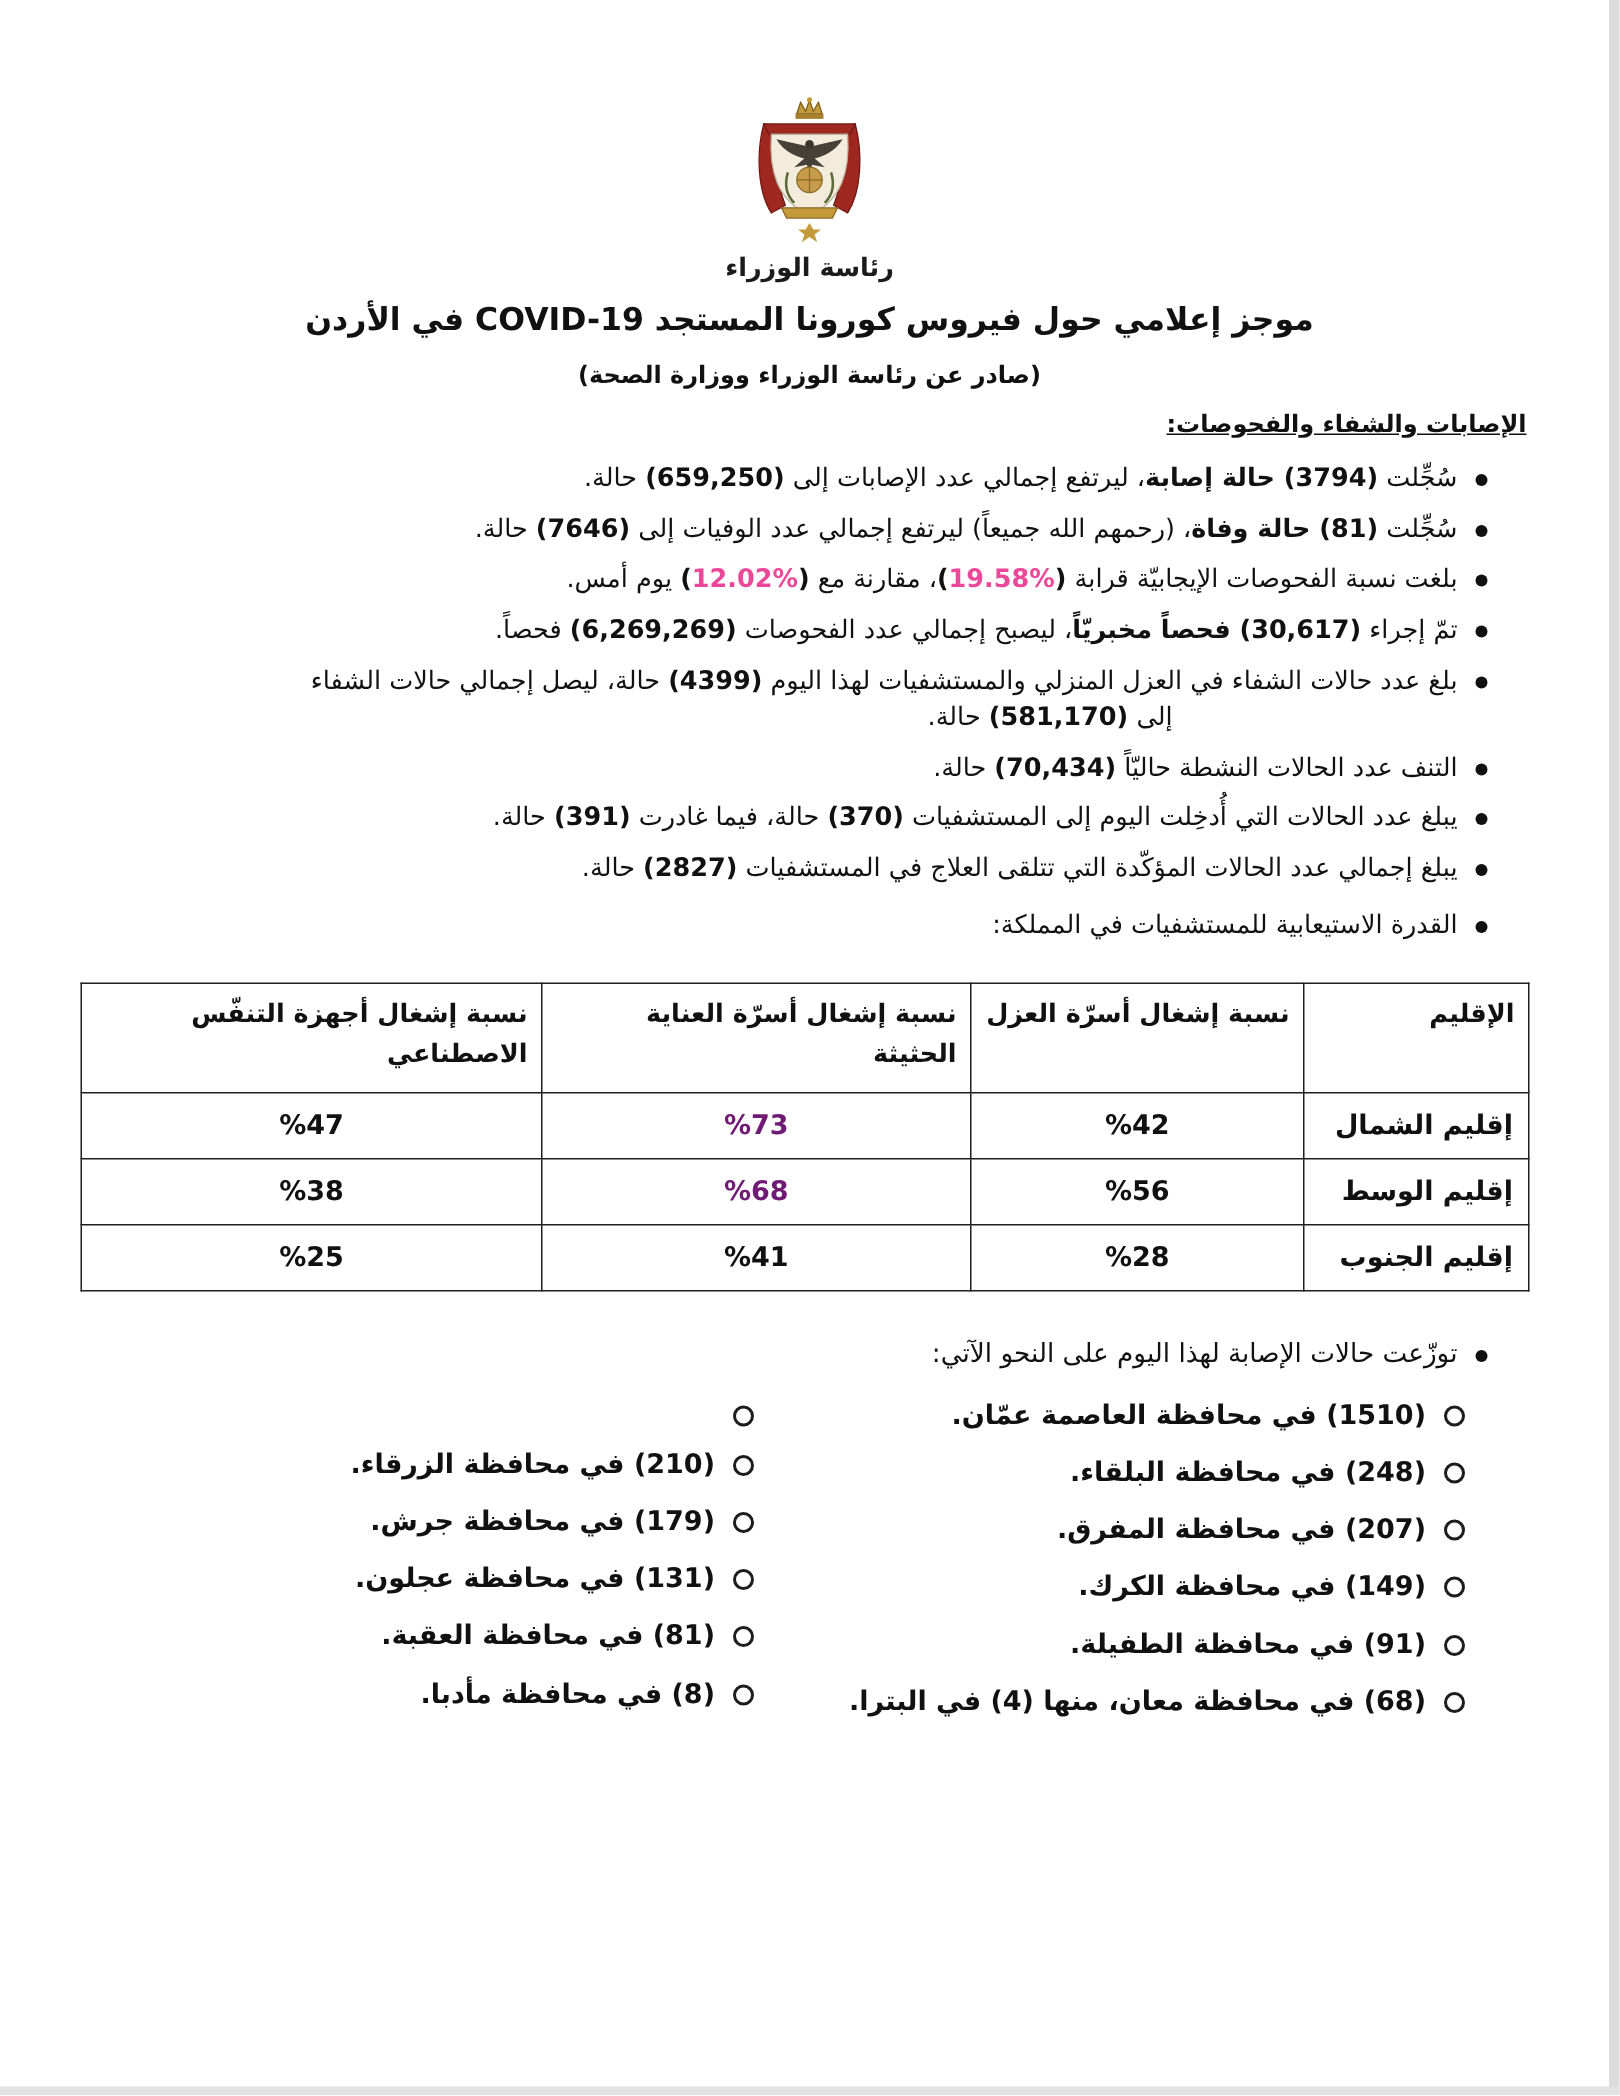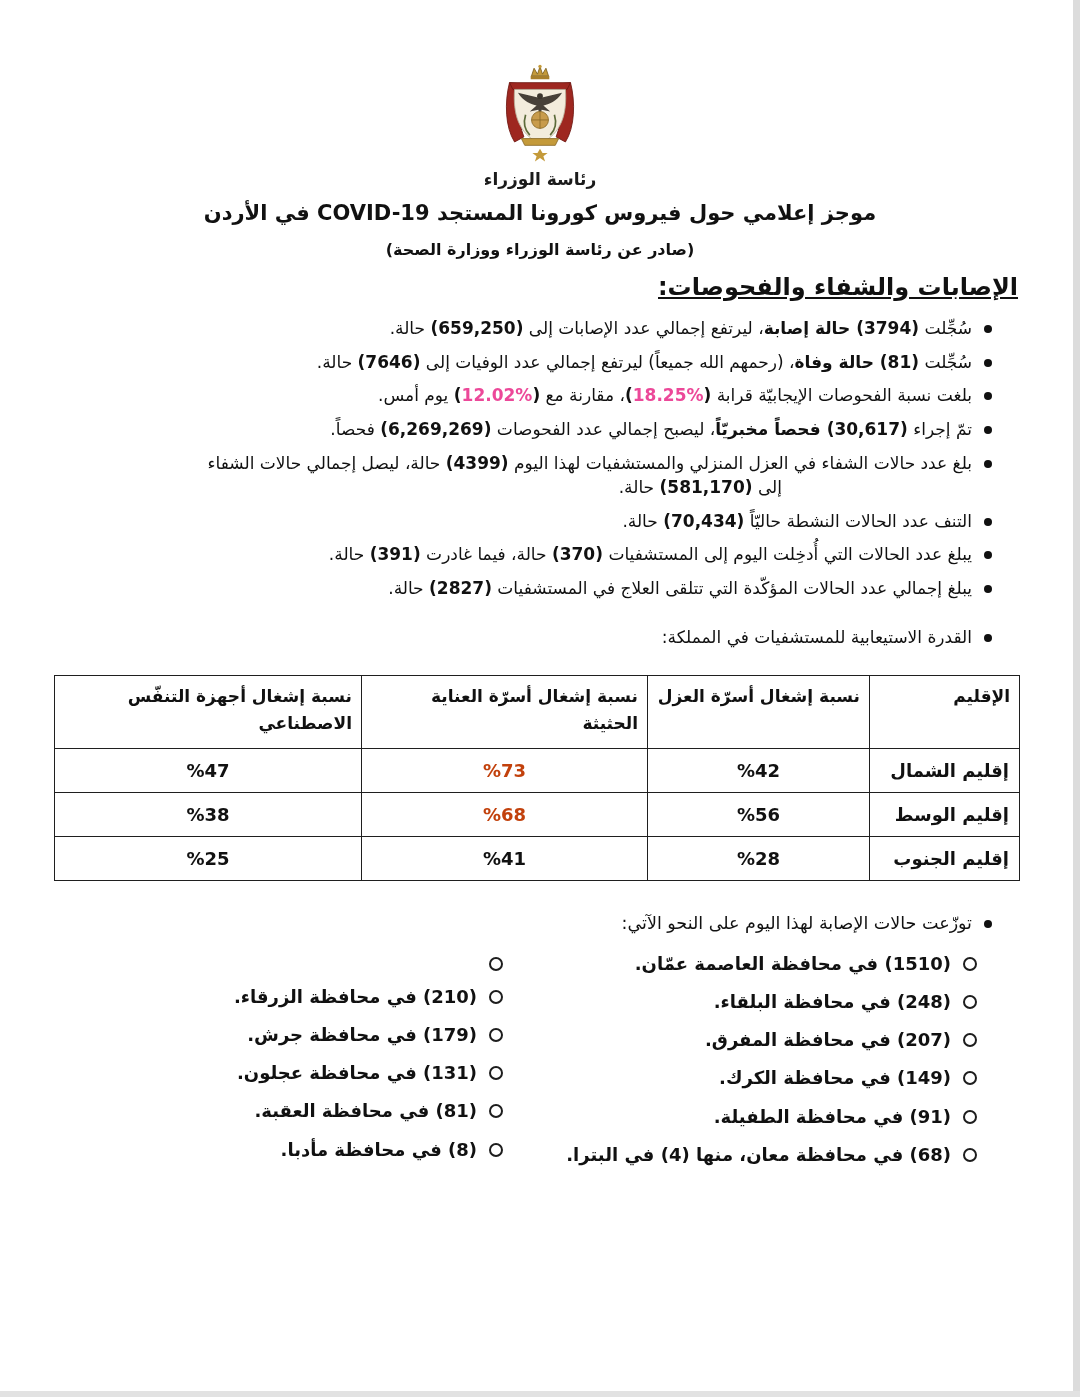--- a/index.html
+++ b/index.html
@@ -10,38 +10,38 @@
   }
   .edge-right{position:absolute;top:0;right:0;width:7px;height:100%;background:#dcdcdc;}
   .edge-bottom{position:absolute;bottom:0;left:0;width:100%;height:6px;background:#e2e2e2;}
 
   .logo-block{padding-top:64px;text-align:center;}
   .logo-caption{font-weight:bold;font-size:17px;margin-top:1px;color:#1b1b1b;letter-spacing:1px;}
 
   .doc-title{text-align:center;font-weight:bold;font-size:21px;margin-top:12px;}
   .doc-subtitle{text-align:center;font-weight:bold;font-size:16px;margin-top:15px;}
   .date-line{text-align:right;font-weight:bold;font-size:17px;margin:17px 62px 0 0;}
-  .section-heading{display:inline-block;font-weight:bold;font-size:24px;text-decoration:underline;margin:14px 62px 0 0;}
+  .section-heading{display:inline-block;font-weight:bold;font-size:16px;text-decoration:underline;margin:14px 62px 0 0;}
 
   .bullets{margin:15px 88px 0 30px;}
   .bullet{display:flex;gap:12px;align-items:flex-start;margin-bottom:9px;font-size:17px;line-height:1.45;}
   .dot{width:8px;height:8px;border-radius:50%;background:#101010;flex:none;margin-top:9px;}
   .bt{flex:1;}
   .t-n{font-weight:normal;}
   .t-b{font-weight:bold;}
   .t-r{font-weight:bold;color:#ec4899;}
   .t-ni{font-weight:normal;padding-right:190px;}
-  .mt-big{margin-top:24px;}
+  .mt-big{margin-top:13px;}
 
   .cap-table{width:965px;border-collapse:collapse;table-layout:fixed;margin:26px 60px 0 55px;}
   .cap-table th,.cap-table td{border:1.6px solid #1f1f1f;}
   .cap-table th{font-weight:bold;font-size:17px;text-align:right;vertical-align:top;padding:7px 9px;height:58px;line-height:1.55;}
   .cap-table td{font-weight:bold;font-size:18px;text-align:center;padding:9px 6px;height:25px;}
   .cap-table td.region{text-align:right;padding-right:10px;}
-  .red{color:#c2410c;}
+  .red{color:#701a75;}
 
   .dist-intro{margin:30px 88px 0 30px;}
   .dist-cols{display:flex;gap:22px;margin:14px 103px 0 24px;}
   .dcol{width:452px;}
   .dcol.left{width:476px;}
   .ditem{display:flex;gap:12px;align-items:flex-start;margin-bottom:13px;font-weight:bold;font-size:18px;line-height:1.4;}
   .circle{width:10px;height:10px;border:2px solid #1d1d1d;border-radius:50%;background:#fff;flex:none;margin-top:6px;}
 </style>
 </head>
 <body>
@@ -89,21 +89,21 @@
     <div class="bullet">
       <span class="dot"></span>
       <div class="bt"><span class="t-n">سُجِّلت </span><span class="t-b">(3794) حالة إصابة</span><span class="t-n">، ليرتفع إجمالي عدد الإصابات إلى </span><span class="t-b">(659,250)</span><span class="t-n"> حالة.</span></div>
     </div>
     <div class="bullet">
       <span class="dot"></span>
       <div class="bt"><span class="t-n">سُجِّلت </span><span class="t-b">(81) حالة وفاة</span><span class="t-n">، (رحمهم الله جميعاً) ليرتفع إجمالي عدد الوفيات إلى </span><span class="t-b">(7646)</span><span class="t-n"> حالة.</span></div>
     </div>
     <div class="bullet">
       <span class="dot"></span>
-      <div class="bt"><span class="t-n">بلغت نسبة الفحوصات الإيجابيّة قرابة </span><span class="t-b">(</span><span class="t-r">%18.25</span><span class="t-b">)</span><span class="t-n">، مقارنة مع </span><span class="t-b">(</span><span class="t-r">%12.02</span><span class="t-b">)</span><span class="t-n"> يوم أمس.</span></div>
+      <div class="bt"><span class="t-n">بلغت نسبة الفحوصات الإيجابيّة قرابة </span><span class="t-b">(</span><span class="t-r">%19.58</span><span class="t-b">)</span><span class="t-n">، مقارنة مع </span><span class="t-b">(</span><span class="t-r">%12.02</span><span class="t-b">)</span><span class="t-n"> يوم أمس.</span></div>
     </div>
     <div class="bullet">
       <span class="dot"></span>
       <div class="bt"><span class="t-n">تمّ إجراء </span><span class="t-b">(30,617) فحصاً مخبريّاً</span><span class="t-n">، ليصبح إجمالي عدد الفحوصات </span><span class="t-b">(6,269,269)</span><span class="t-n"> فحصاً.</span></div>
     </div>
     <div class="bullet">
       <span class="dot"></span>
       <div class="bt"><span class="t-n">بلغ عدد حالات الشفاء في العزل المنزلي والمستشفيات لهذا اليوم </span><span class="t-b">(4399)</span><span class="t-n"> حالة، ليصل إجمالي حالات الشفاء </span><br><span class="t-ni">إلى </span><span class="t-b">(581,170)</span><span class="t-n"> حالة.</span></div>
     </div>
     <div class="bullet">

